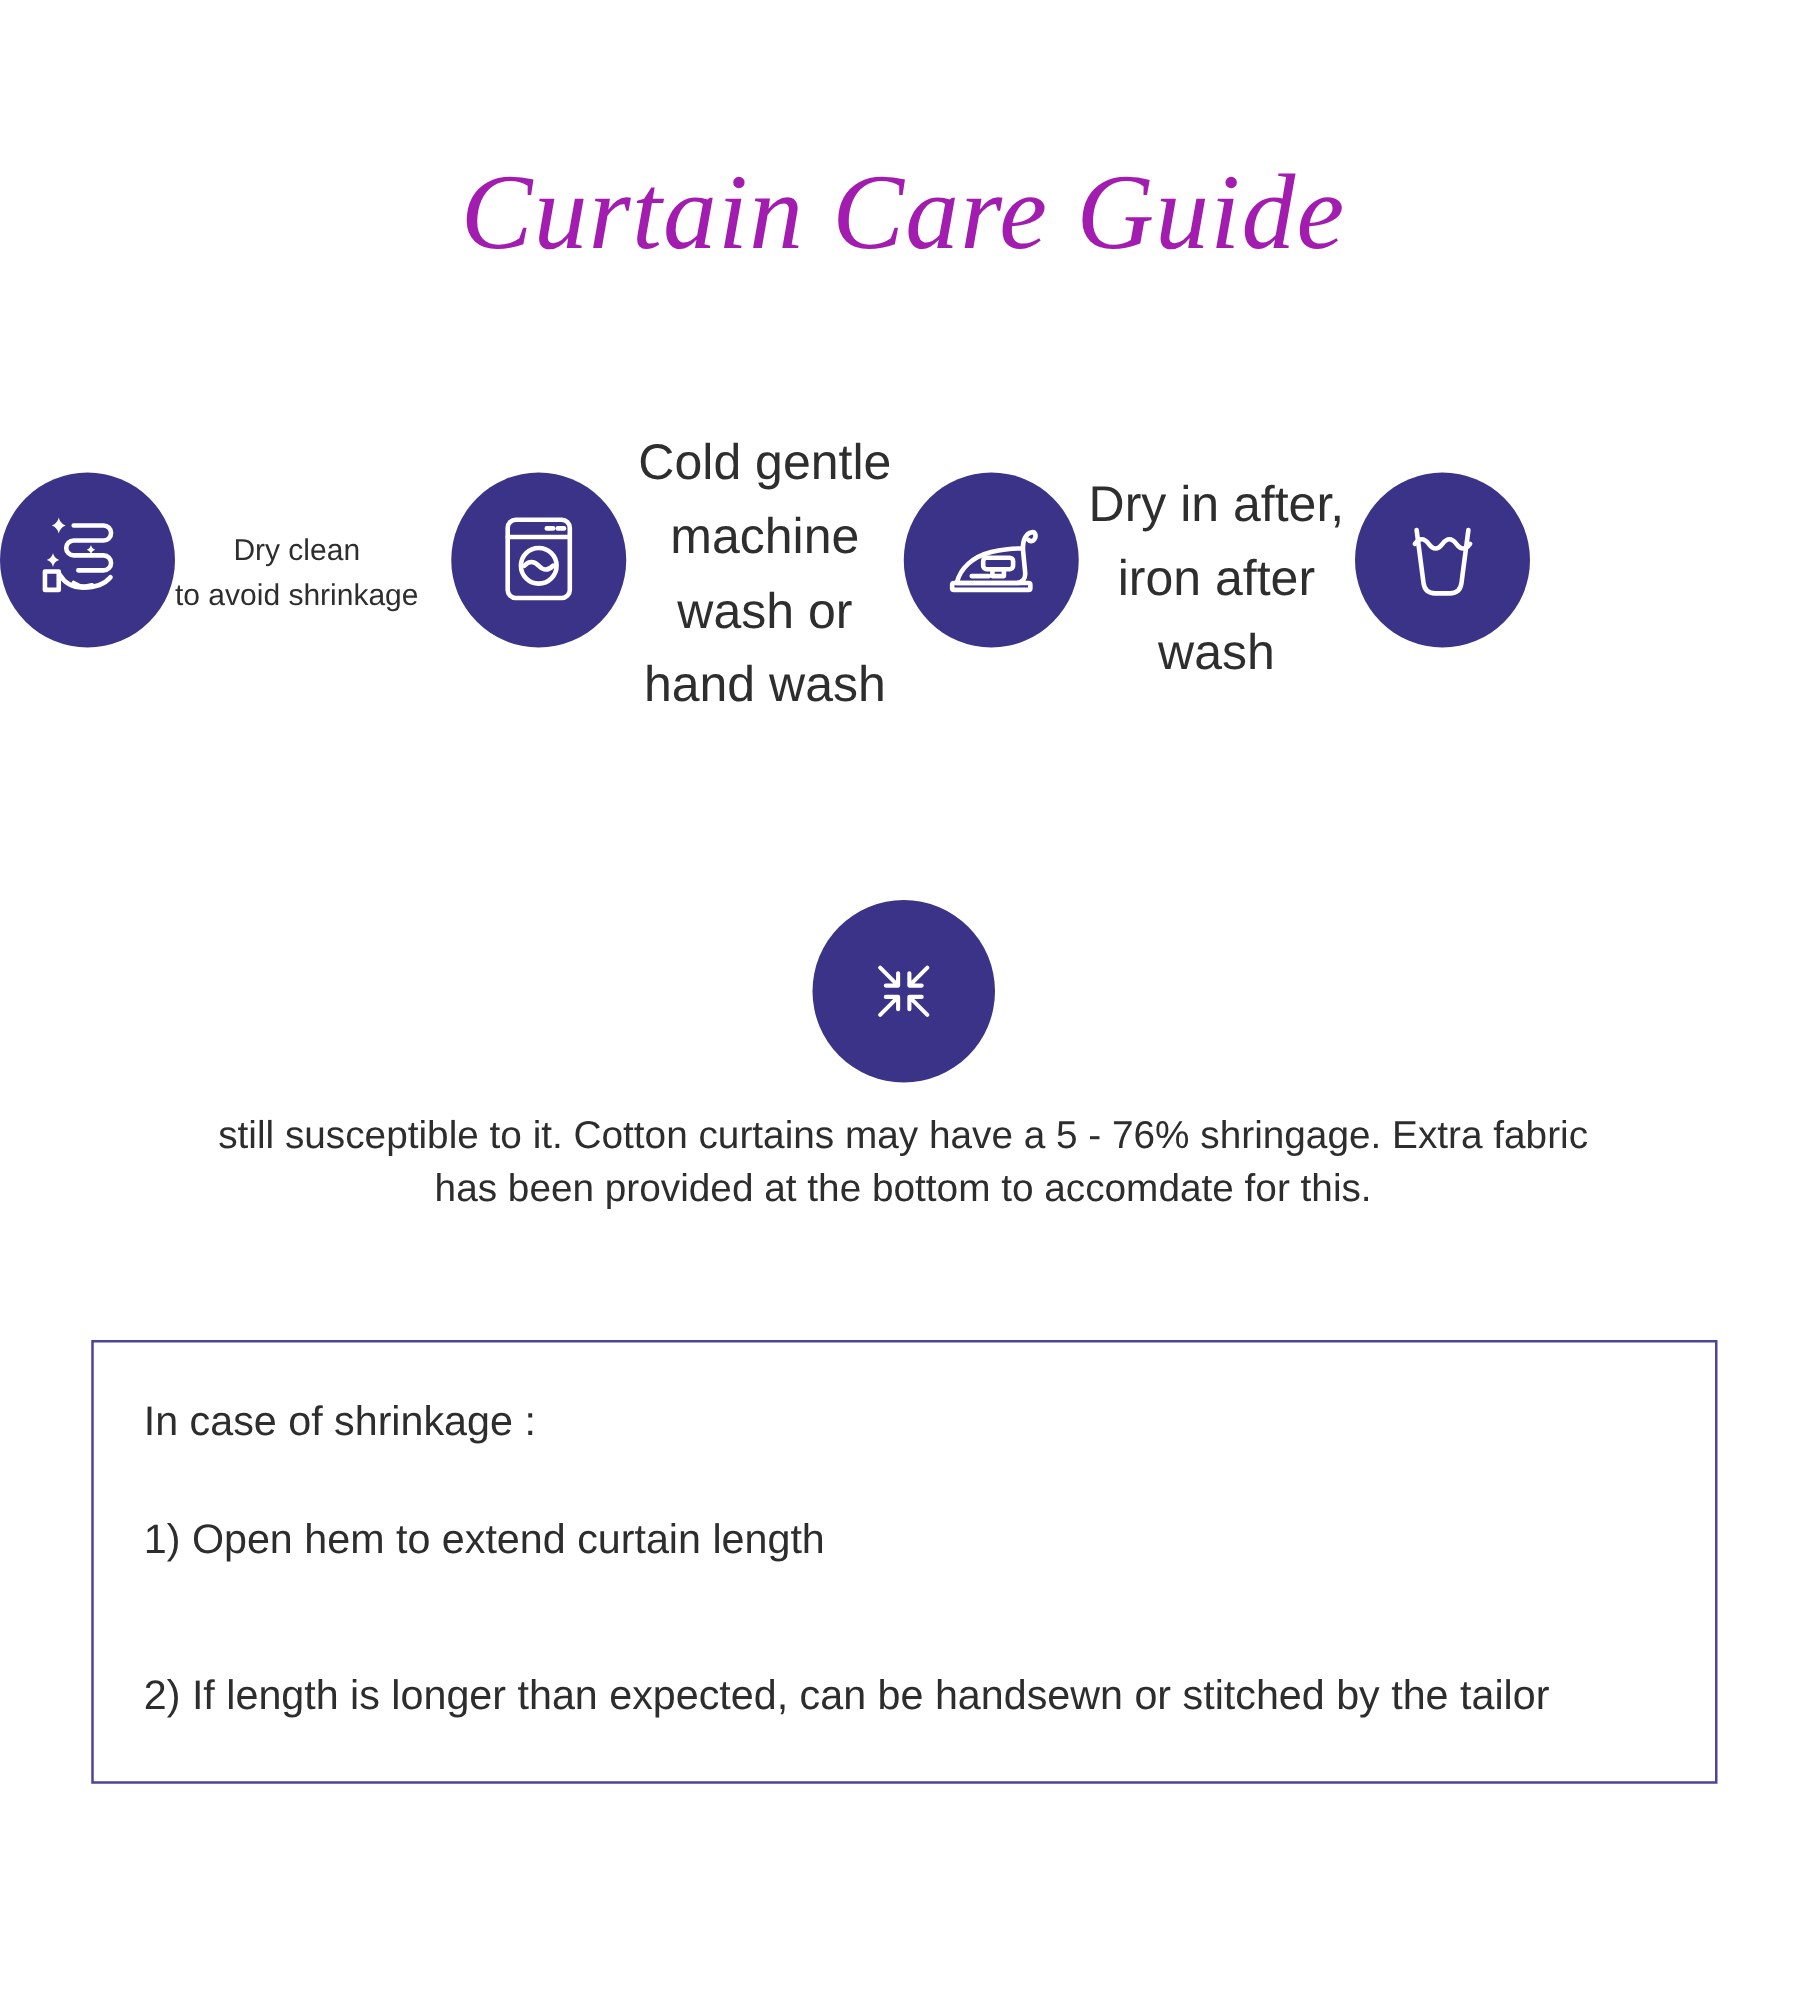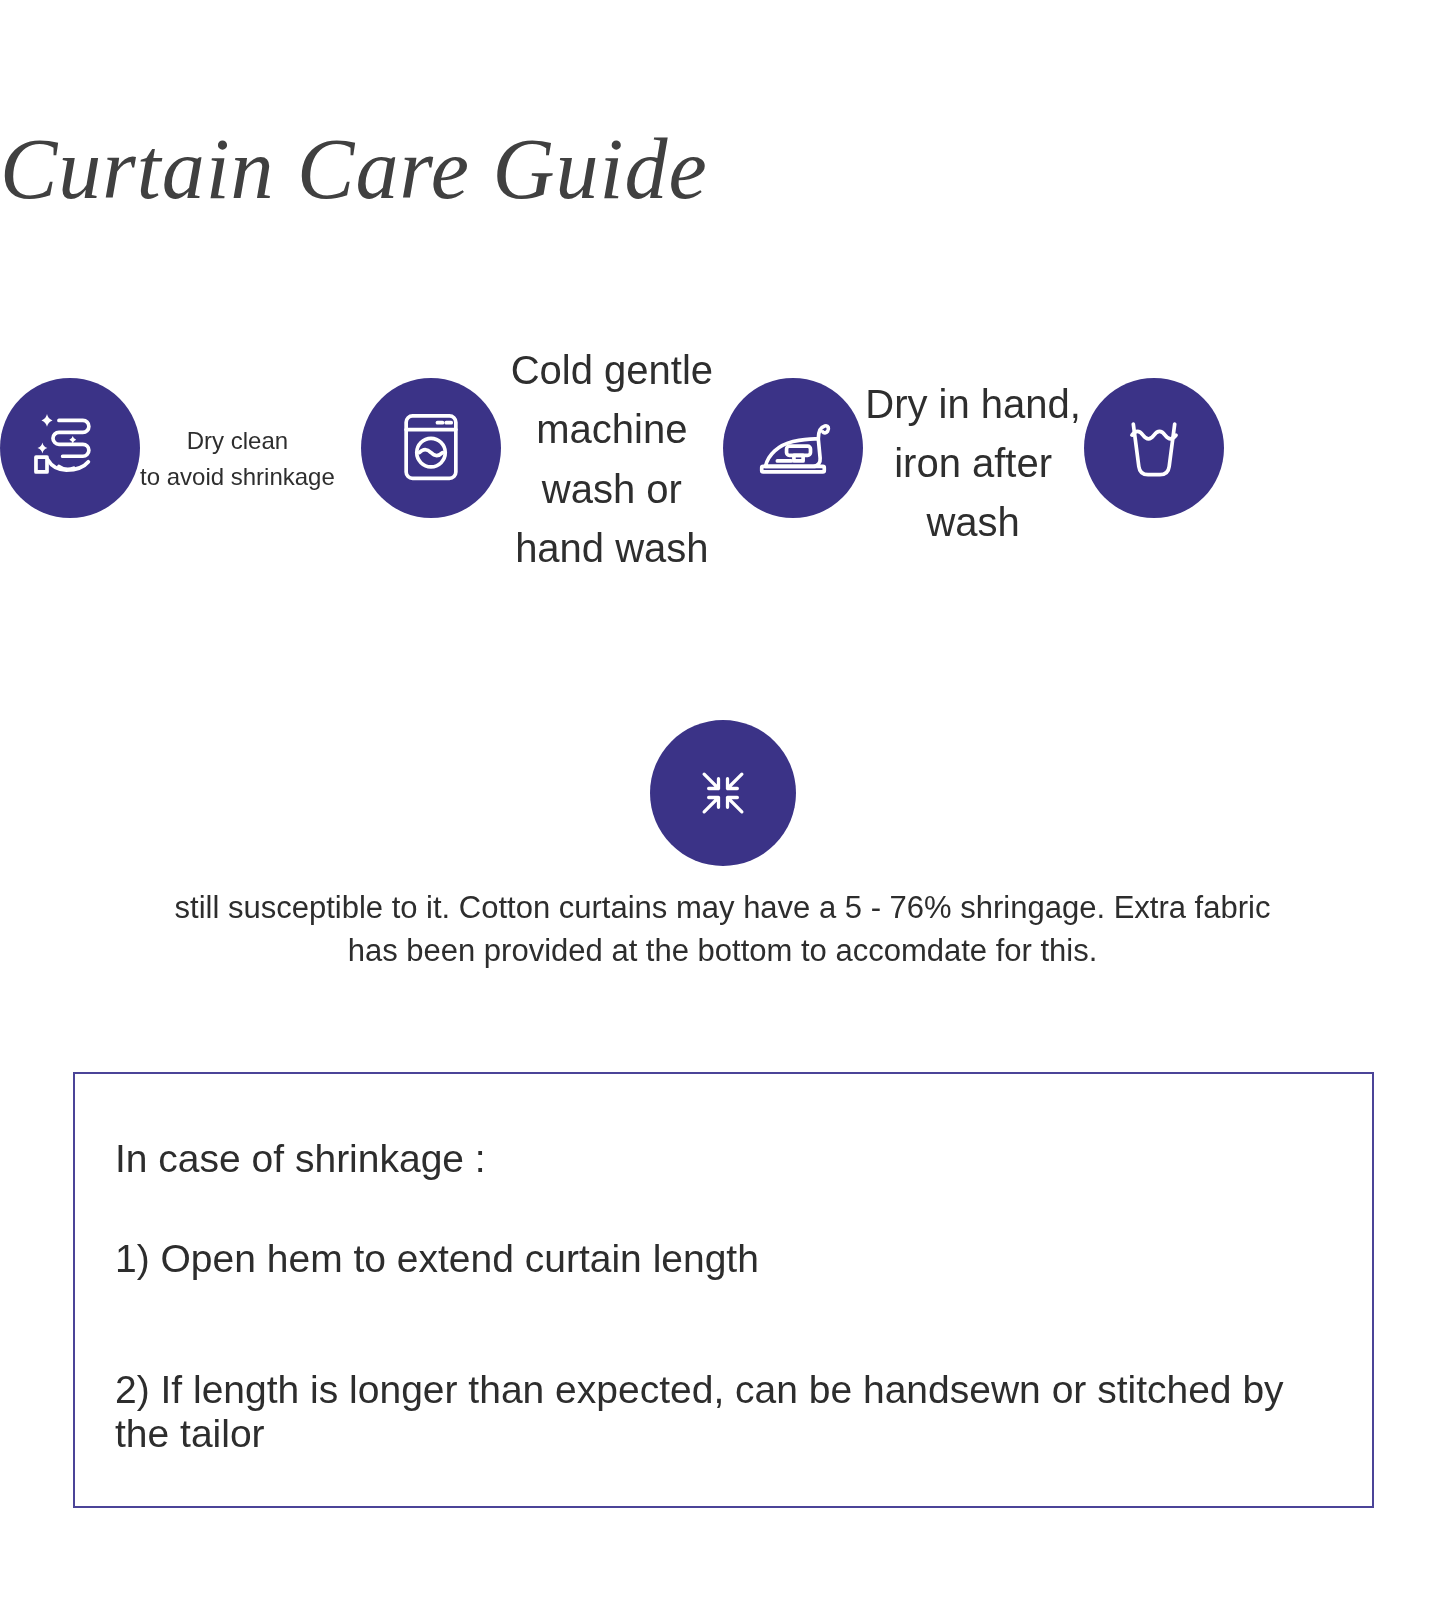--- a/index.html
+++ b/index.html
@@ -14,28 +14,28 @@
     position:relative;
     width:1445px;
     height:1606px;
     background:var(--bg);
     font-family:"Liberation Sans", sans-serif;
     color:var(--ink);
     overflow:hidden;
   }
   .title{
     padding-top:118px;
-    text-align:left;
+    text-align:center;
     font-family:"Liberation Serif", serif;
     font-style:italic;
     font-weight:400;
     font-size:86px;
     line-height:1.2;
     letter-spacing:1px;
-    color:#404040;
+    color:#a21caf;
   }
   
   .care-row{
     margin-top:96px;
     display:grid;
     grid-template-columns:repeat(4,1fr);
   }
   .care-col{
     display:flex;
     flex-direction:row;
@@ -75,22 +75,22 @@
     margin-top:20px;
     text-align:center;
     font-size:31px;
     line-height:43px;
     color:#2d2d2d;
   }
   
   .shrink-box{
     margin:100px 71px 0 73px;
     border:2px solid var(--box-border);
-    padding:63px 40px 50px 40px;
-    font-size:39px;
+    padding:44px 40px 50px 40px;
+    font-size:33px;
     color:#2d2d2d;
   }
   .shrink-box .box-heading{margin-bottom:56px;}
   .shrink-box .box-item{margin-bottom:87px;}
   .shrink-box .box-item:last-child{margin-bottom:0;}
   .icon-stroke{fill:none;stroke:#ffffff;stroke-width:4;stroke-linecap:round;stroke-linejoin:round;}
   .icon-fill{fill:#ffffff;stroke:none;}
 </style>
 </head>
 <body>
@@ -141,21 +141,21 @@
         <svg viewBox="0 0 100 100">
           <path class="icon-stroke" stroke-width="3.6" d="M20 70 C23 57 34 47 50 43 C59 41 67 40 74 40 L77.5 40 L79.5 61 C80 66 77 70 72 70 Z"></path>
           <rect class="icon-stroke" stroke-width="3.2" x="16" y="70" width="68" height="6" rx="1.5"></rect>
           <rect class="icon-stroke" stroke-width="3.2" x="43" y="48" width="26" height="10" rx="3"></rect>
           <rect class="icon-stroke" stroke-width="3.2" x="51" y="58" width="10" height="6"></rect>
           <line class="icon-stroke" stroke-width="3.2" x1="33" y1="64" x2="48" y2="64"></line>
           <path class="icon-stroke" stroke-width="3" d="M77.5 40 c0 -8 3 -13 7 -14 c4 -1 5 3 3 6 c-1.5 2 -4 2 -5 0.5"></path>
         </svg>
       </div>
       <div class="caption">
-        <div>Dry in hand,</div>
+        <div>Dry in after,</div>
         <div>iron after wash</div>
       </div>
     </div>
 
     <div class="care-col">
       <div class="badge">
         <svg viewBox="0 0 100 100">
           <path class="icon-stroke" stroke-width="4.2" d="M27.5 24 L33.5 70 q1.2 9 10 9 h13 q8.8 0 10 -9 L72.5 24"></path>
           <path class="icon-stroke" stroke-width="4.2" d="M26 36 q6 -8 12 0 t12 0 t12 0 t12 0"></path>
         </svg>

